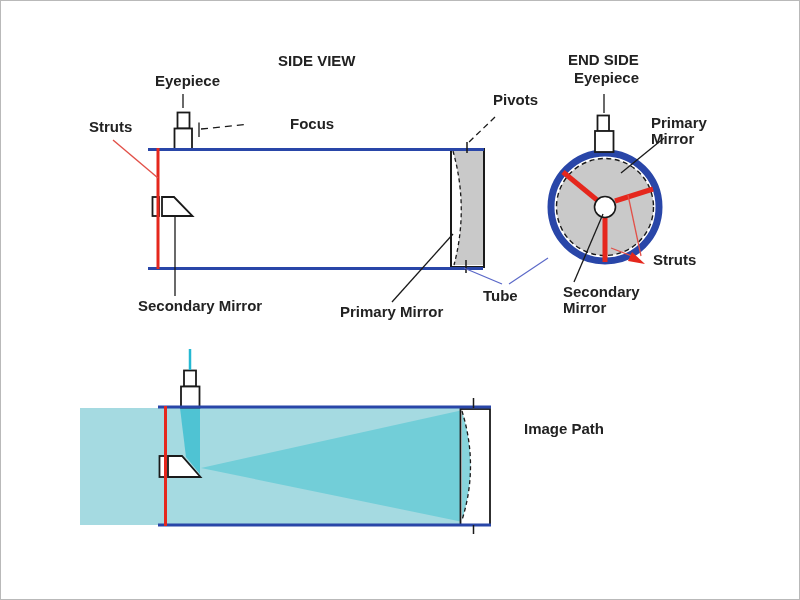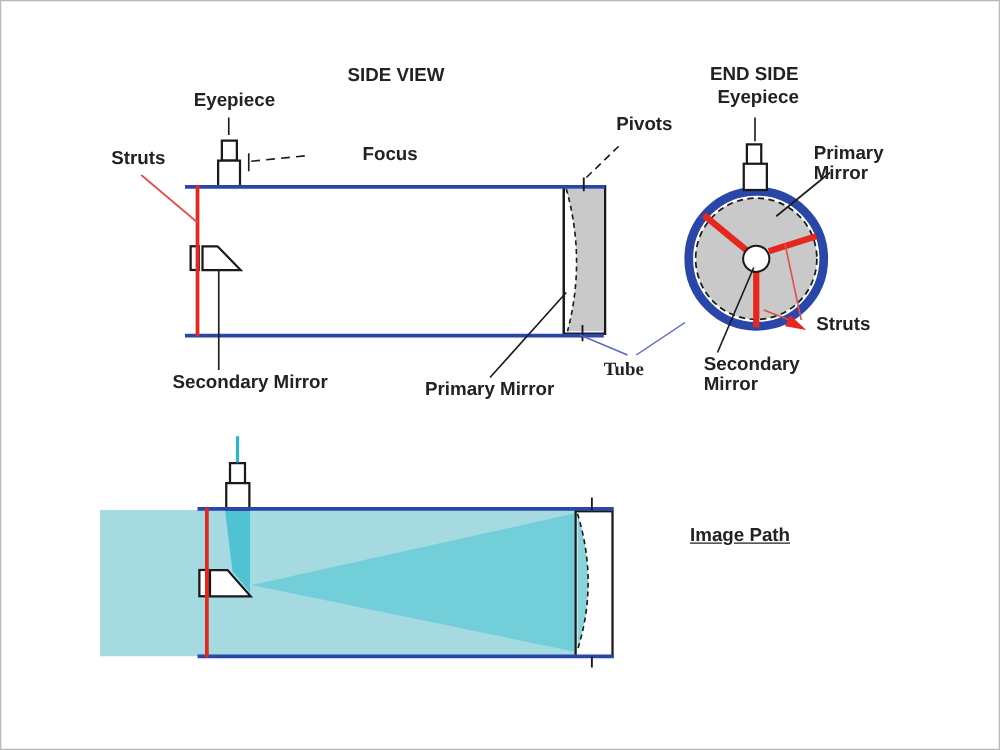--- a/index.html
+++ b/index.html
@@ -111,25 +111,25 @@
       <line x1="472.5" y1="524" x2="472.5" y2="533" stroke="#1a1a1a" stroke-width="1.5"></line>
     </g>
   </svg>
 
   <span class="lbl" style="left:277px;top:52px;">SIDE VIEW</span>
   <span class="lbl" style="left:154px;top:72px;">Eyepiece</span>
   <span class="lbl" style="left:88px;top:118px;">Struts</span>
   <span class="lbl" style="left:247px;top:115px;margin-left:42px;">Focus</span>
   <span class="lbl" style="left:137px;top:297px;">Secondary Mirror</span>
   <span class="lbl" style="left:339px;top:303px;">Primary Mirror</span>
-  <span class="lbl" style="left:482px;top:287px;font-family:Liberation Serif, serif;">Tube</span>
+  <span class="lbl" style="left:482px;top:287px;">Tube</span>
   <span class="lbl" style="left:492px;top:91px;">Pivots</span>
 
   <span class="lbl" style="left:567px;top:51px;">END SIDE</span>
   <span class="lbl" style="left:573px;top:69px;">Eyepiece</span>
   <span class="lbl" style="left:650px;top:102px;margin-top:12px;">Primary
 Mirror</span>
   <span class="lbl" style="left:652px;top:251px;">Struts</span>
   <span class="lbl" style="left:562px;top:283px;">Secondary
 Mirror</span>
 
-  <span class="lbl" style="left:551px;top:420px;text-decoration:underline;">Image Path</span>
+  <span class="lbl" style="left:523px;top:420px;">Image Path</span>
 </div>
 
 </body></html>

